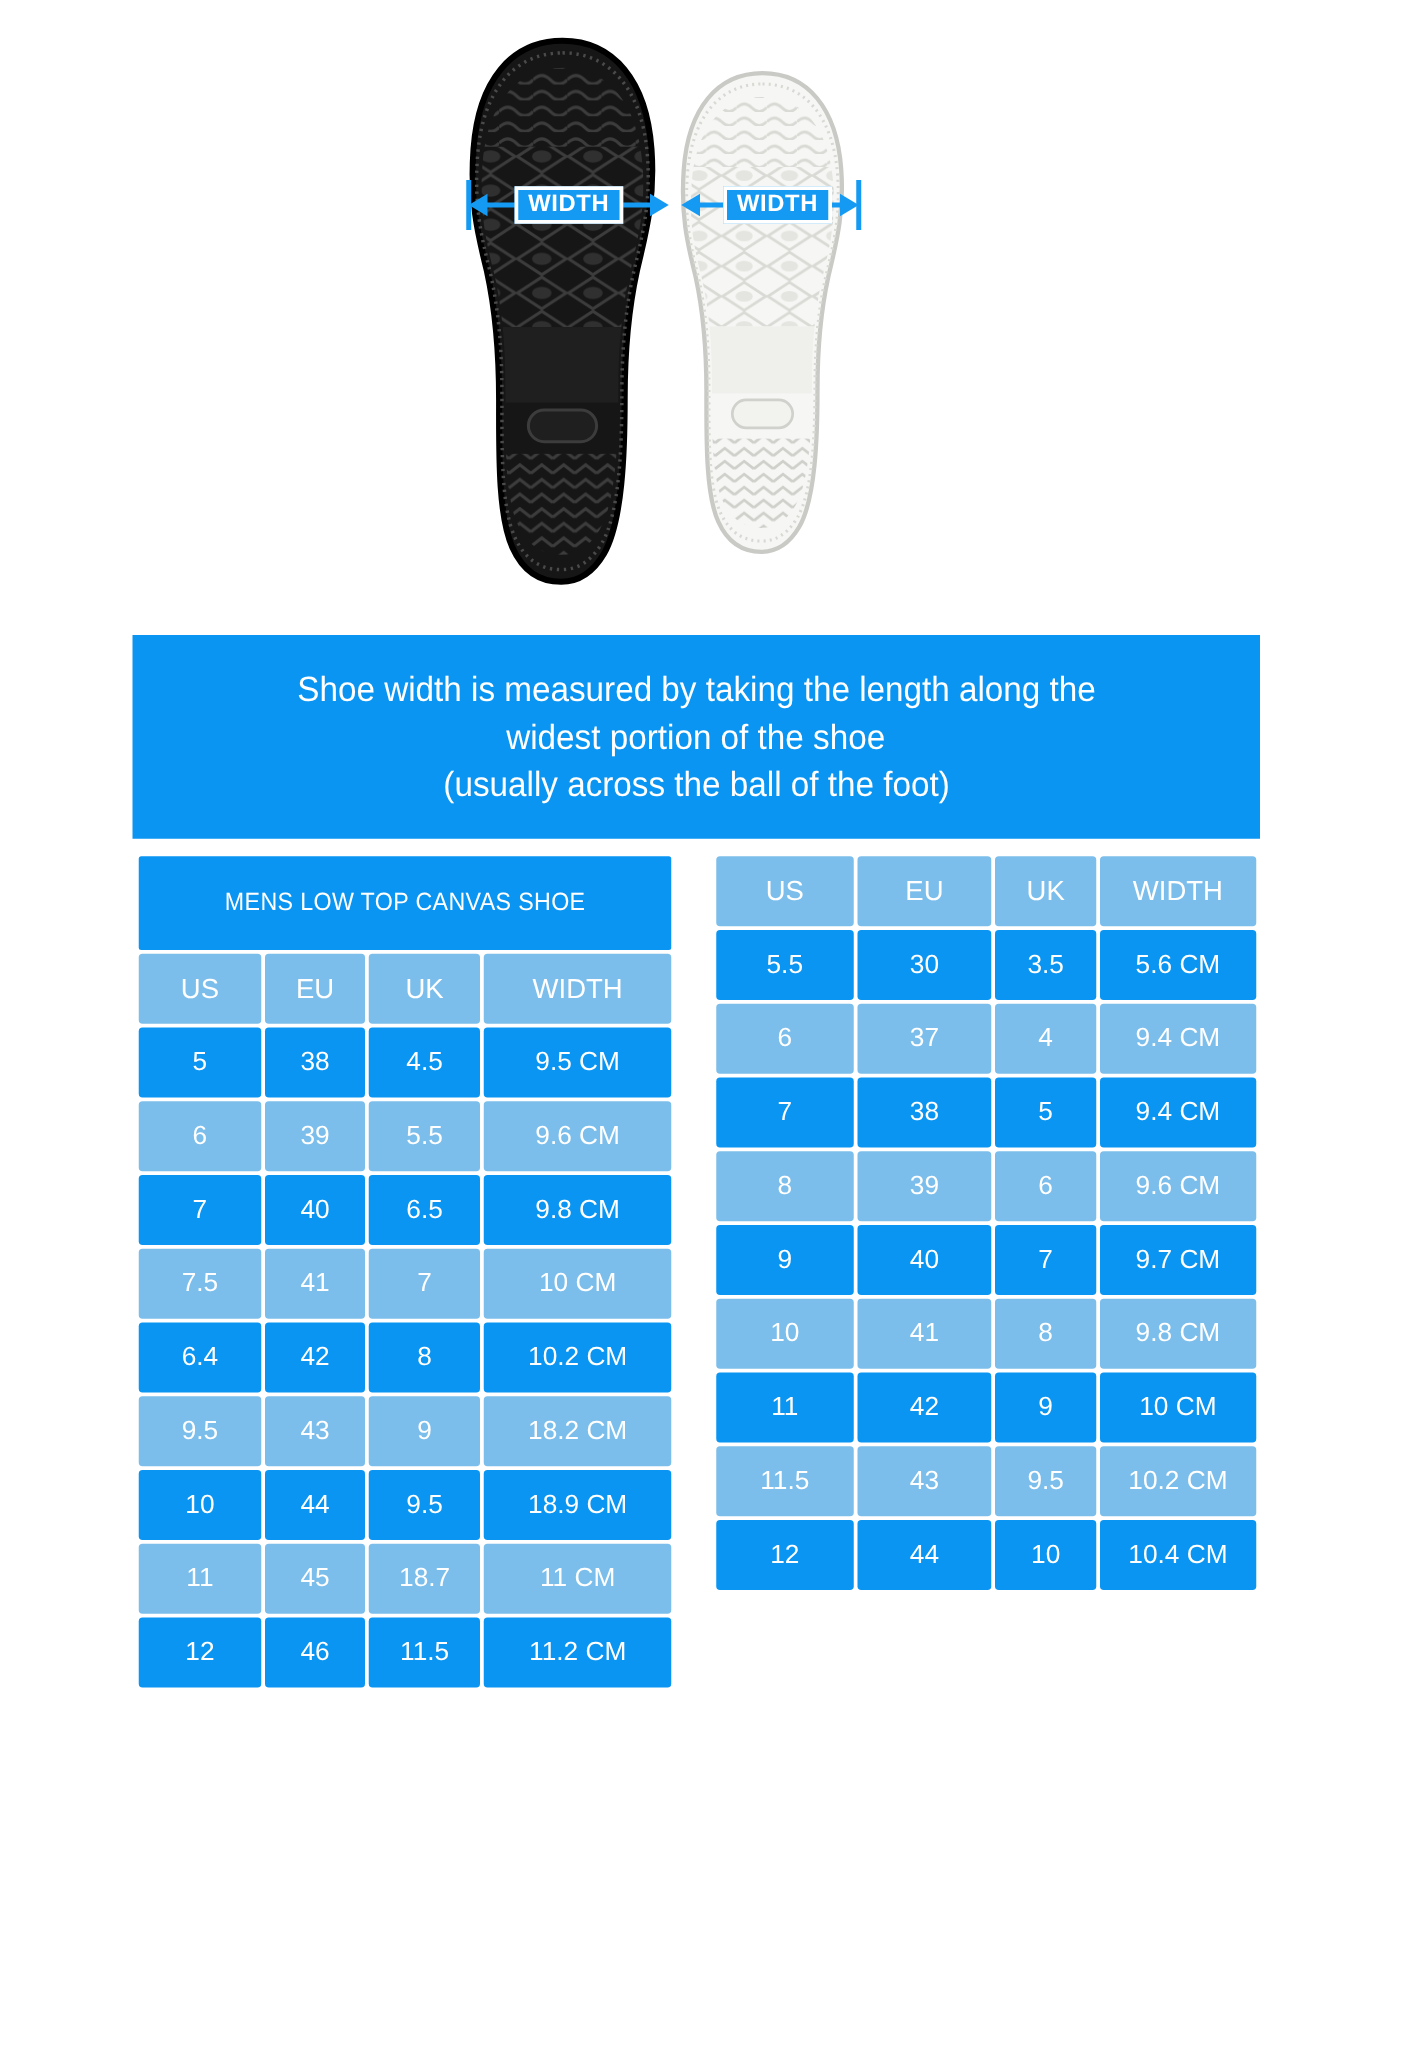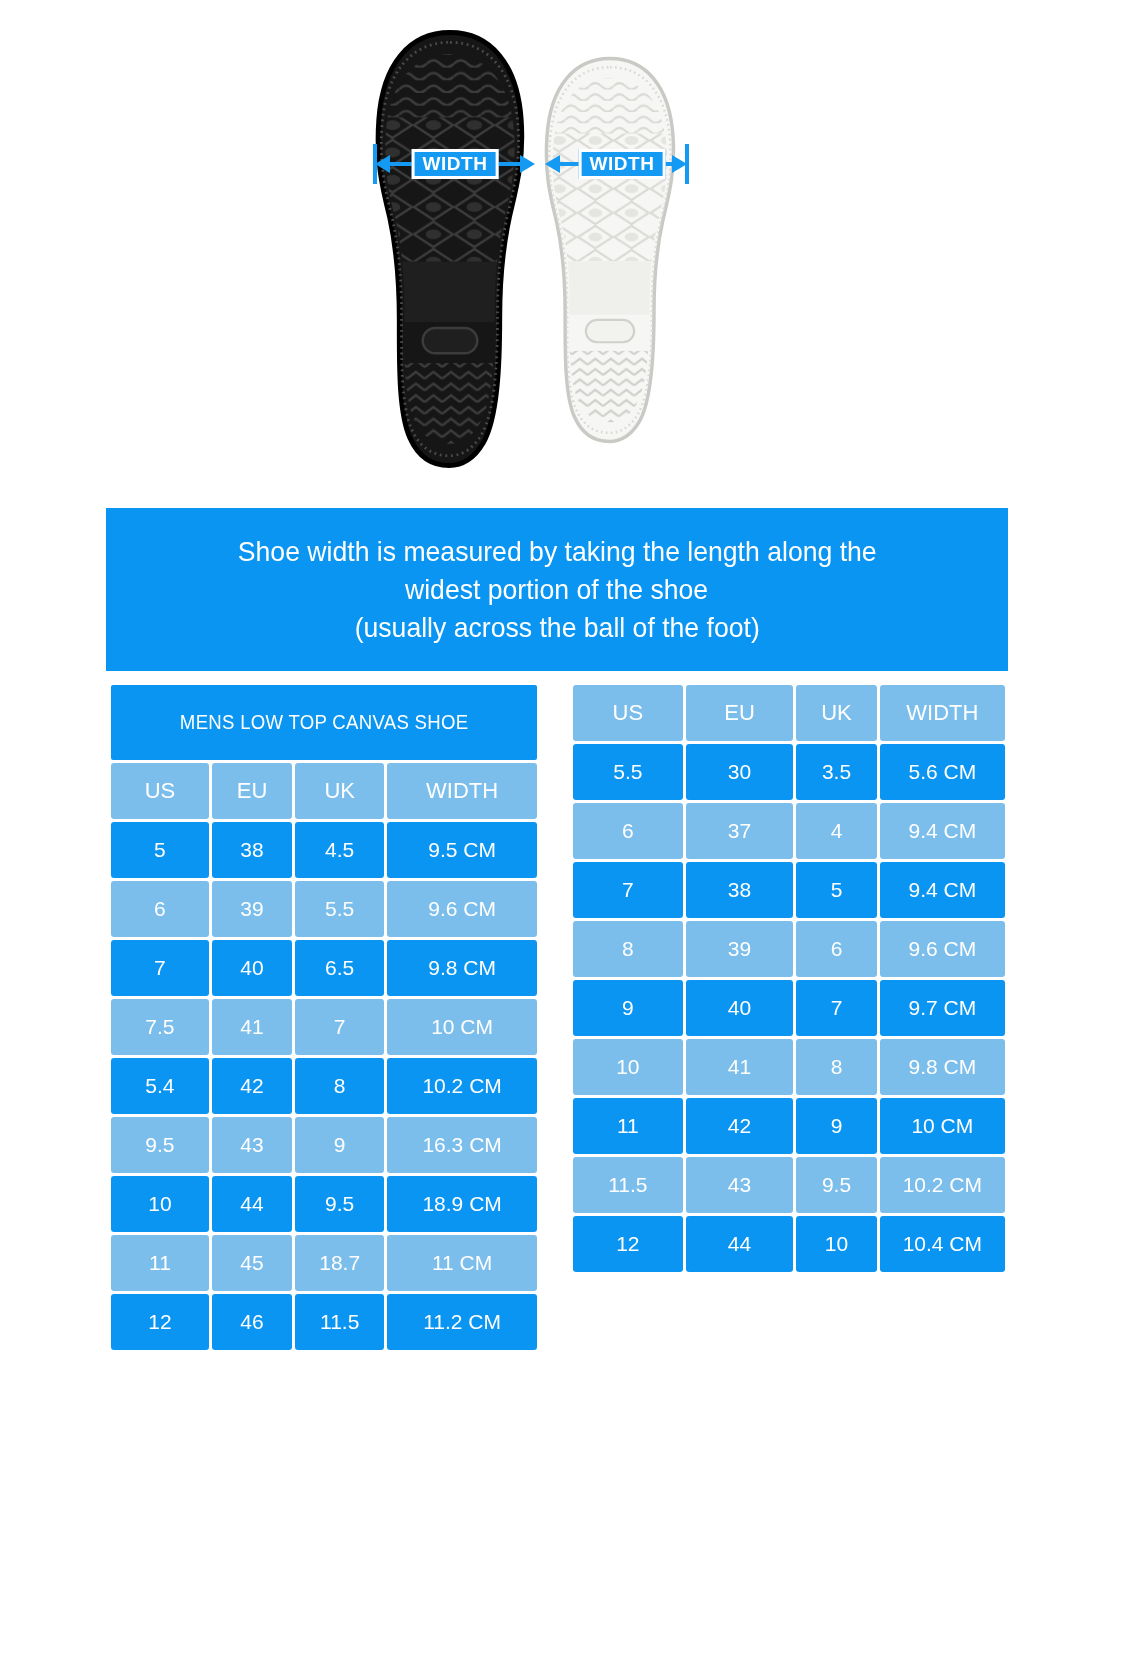--- a/index.html
+++ b/index.html
@@ -167,30 +167,30 @@
         <div class="t-cell dark">6.5</div>
         <div class="t-cell dark">9.8 CM</div>
       </div>
       <div class="t-row" style="display:contents">
         <div class="t-cell light">7.5</div>
         <div class="t-cell light">41</div>
         <div class="t-cell light">7</div>
         <div class="t-cell light">10 CM</div>
       </div>
       <div class="t-row" style="display:contents">
-        <div class="t-cell dark">5.4</div>
+        <div class="t-cell dark">6.4</div>
         <div class="t-cell dark">42</div>
         <div class="t-cell dark">8</div>
         <div class="t-cell dark">10.2 CM</div>
       </div>
       <div class="t-row" style="display:contents">
         <div class="t-cell light">9.5</div>
         <div class="t-cell light">43</div>
         <div class="t-cell light">9</div>
-        <div class="t-cell light">16.3 CM</div>
+        <div class="t-cell light">18.2 CM</div>
       </div>
       <div class="t-row" style="display:contents">
         <div class="t-cell dark">10</div>
         <div class="t-cell dark">44</div>
         <div class="t-cell dark">9.5</div>
         <div class="t-cell dark">18.9 CM</div>
       </div>
       <div class="t-row" style="display:contents">
         <div class="t-cell light">11</div>
         <div class="t-cell light">45</div>

